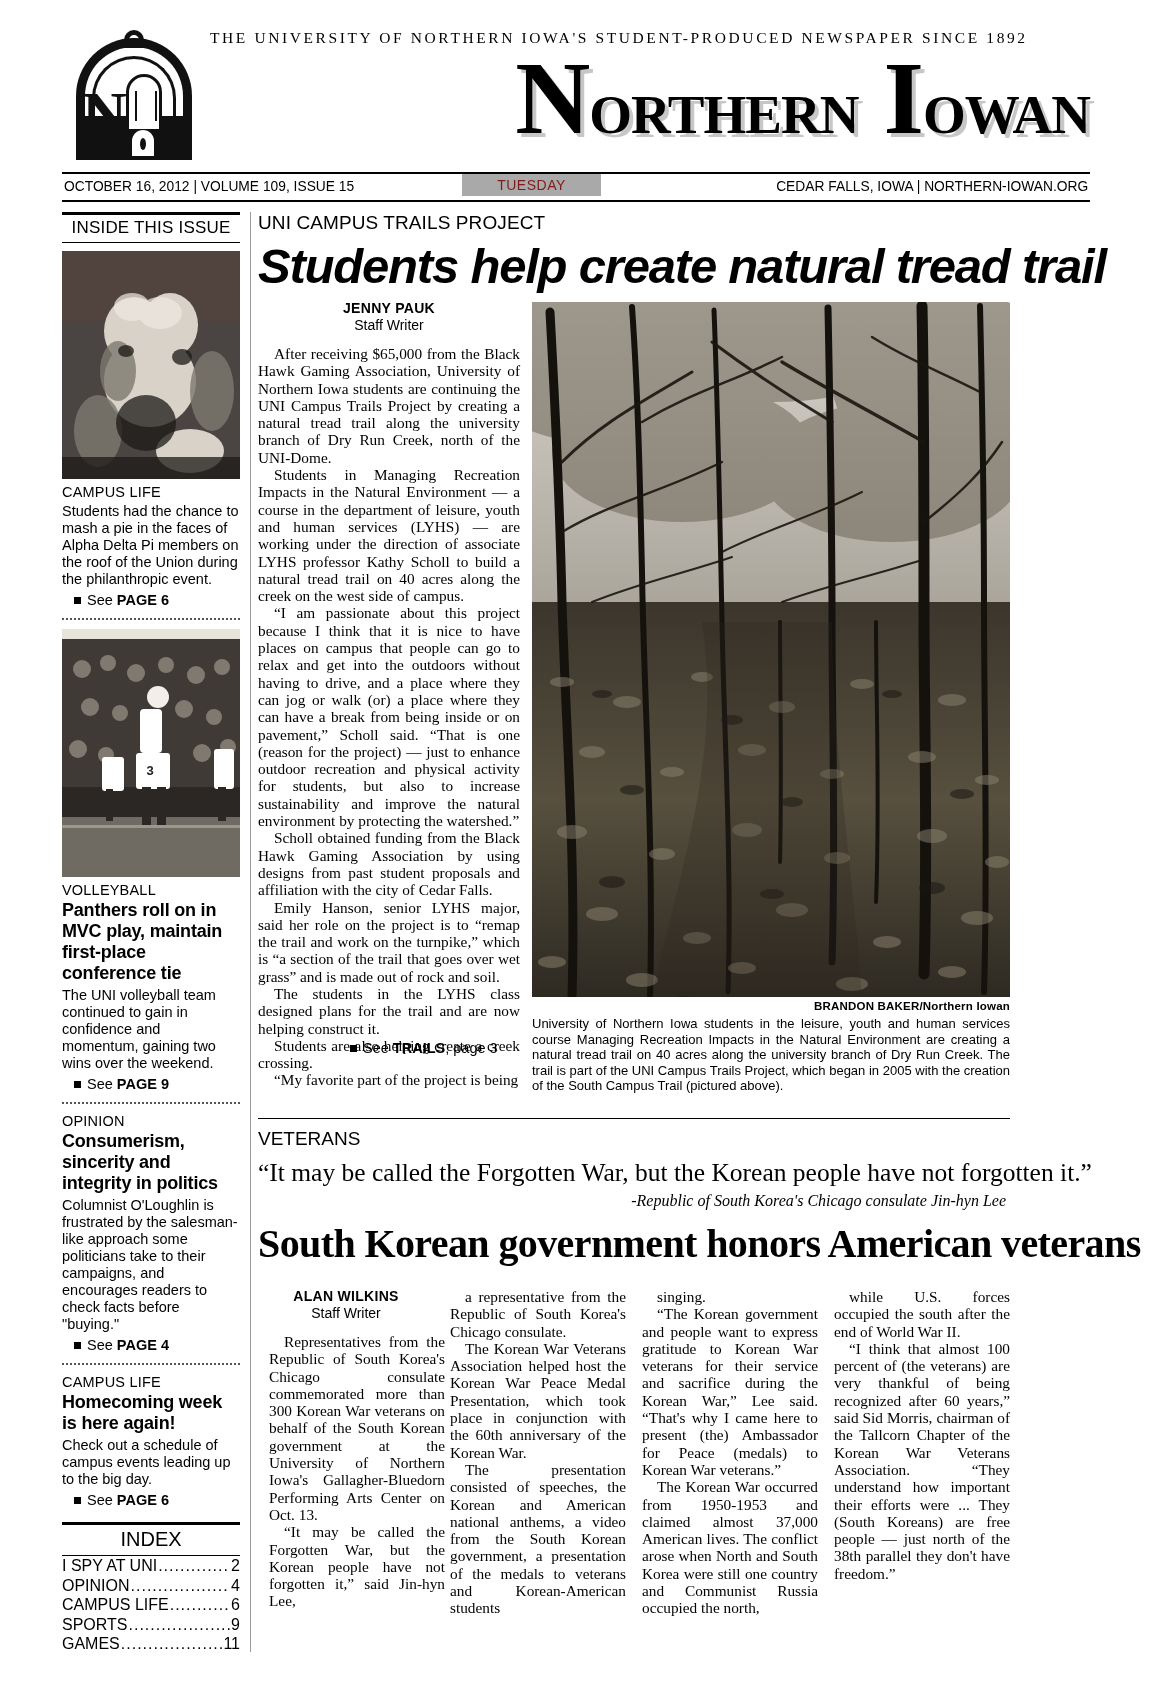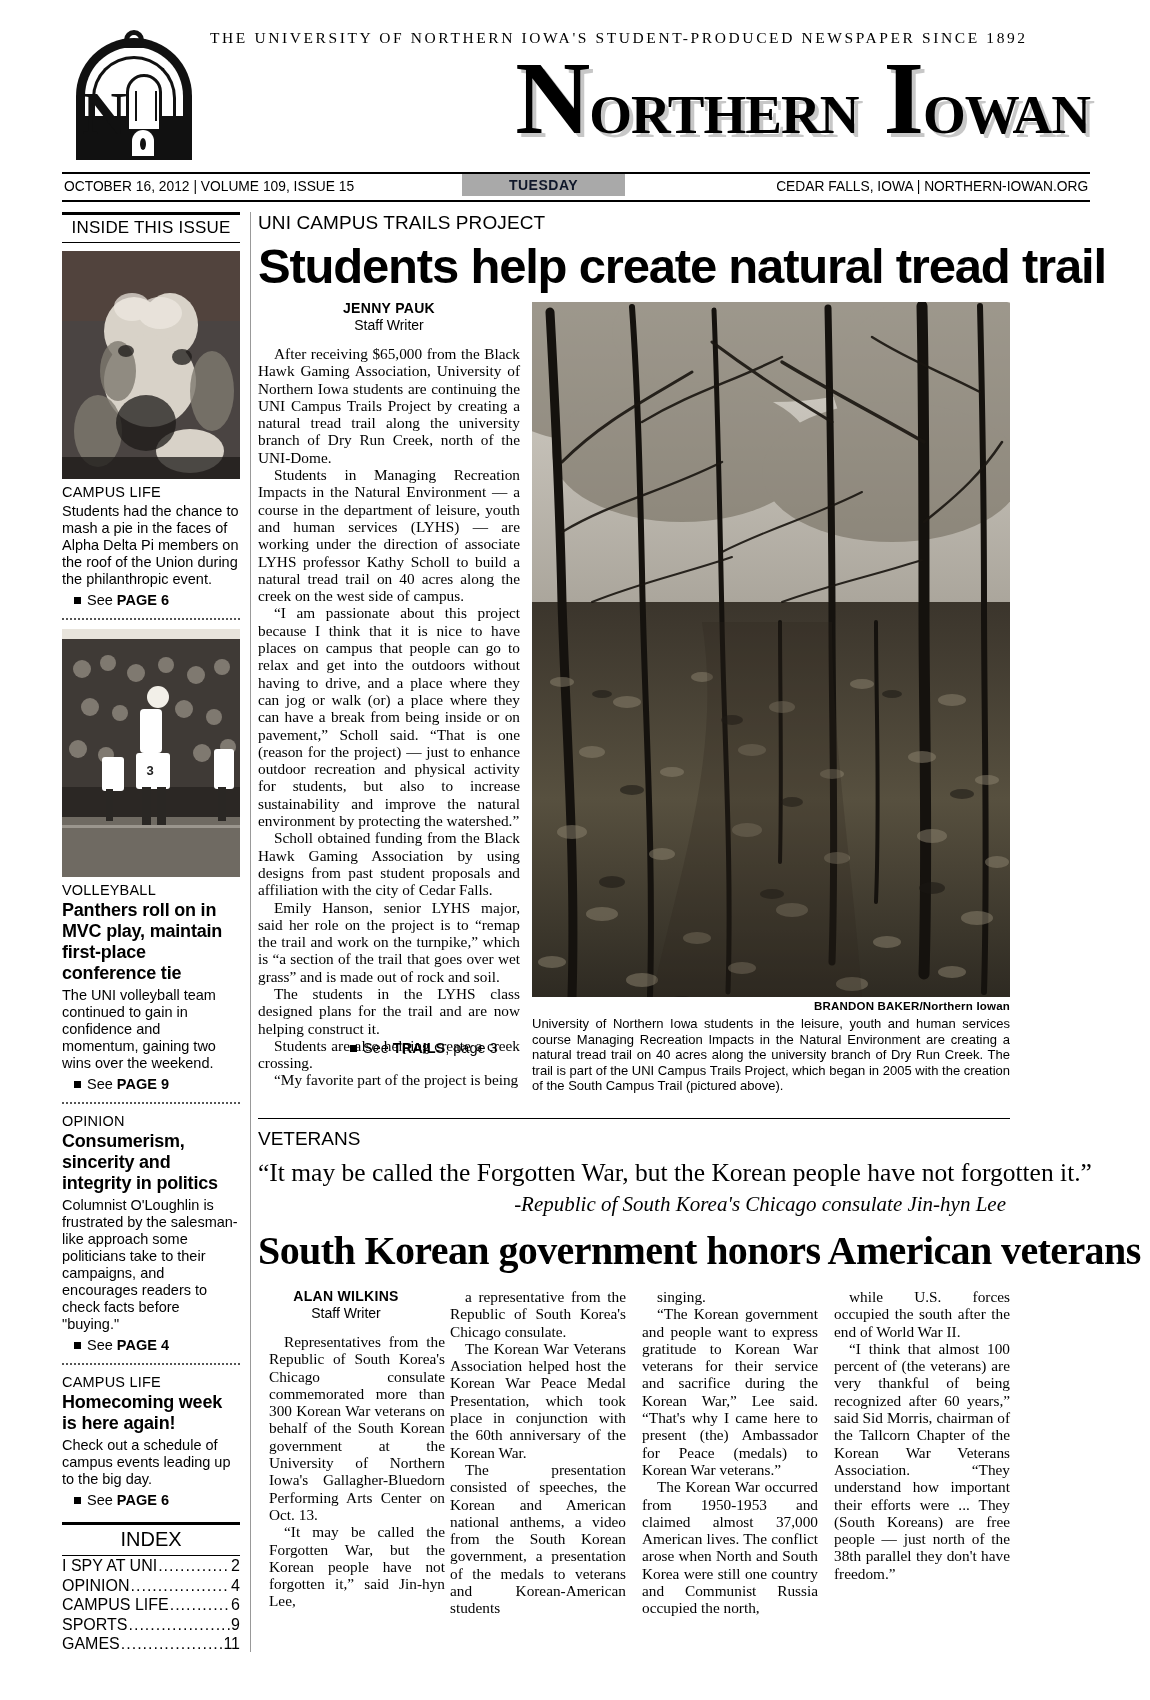--- a/index.html
+++ b/index.html
@@ -160,25 +160,25 @@
     position: absolute;
     right: 2px; top: 3px;
     font-size: 15px;
     white-space: nowrap;
     transform: scaleX(0.92);
     transform-origin: right center;
   }
   .datebar .daybox {
     position: absolute;
     left: 400px; top: 0px;
-    width: 163px; height: 22px;
+    width: 139px; height: 22px;
     background: #a9a9a9;
-    color: #0f172a;
+    color: #7f1d1d;
     font-size: 14px;
-    font-weight: bold;
+    font-weight: normal;
     text-align: center;
     line-height: 22px;
     letter-spacing: 0.5px;
   }
 
   
   .sidebar {
     position: absolute;
     left: 62px; top: 212px;
     width: 178px;
@@ -276,20 +276,21 @@
     font-size: 19px;
     letter-spacing: 0.1px;
   }
   .s1-head {
     font-size: 49px;
     font-weight: bold;
     line-height: 52px;
     letter-spacing: -1.2px;
     margin-top: 6px;
     white-space: nowrap;
+    font-style: italic;
   }
   .s1-byline {
     position: absolute;
     left: 0px; top: 88px;
     width: 262px;
     text-align: center;
   }
   .s1-byline .author {
     font-size: 14px;
     font-weight: bold;
@@ -372,21 +373,21 @@
     font-family: "Liberation Serif", serif;
     font-size: 25.5px;
     line-height: 30px;
     text-align: center;
     margin-top: 8px;
     white-space: nowrap;
   }
   .s2-attrib {
     font-family: "Liberation Serif", serif;
     font-style: italic;
-    font-size: 21px;
+    font-size: 16px;
     text-align: right;
     margin-top: 4px;
     padding-right: 4px;
   }
   .s2-head {
     font-family: "Liberation Serif", serif;
     font-size: 40px;
     font-weight: bold;
     line-height: 44px;
     text-align: center;

